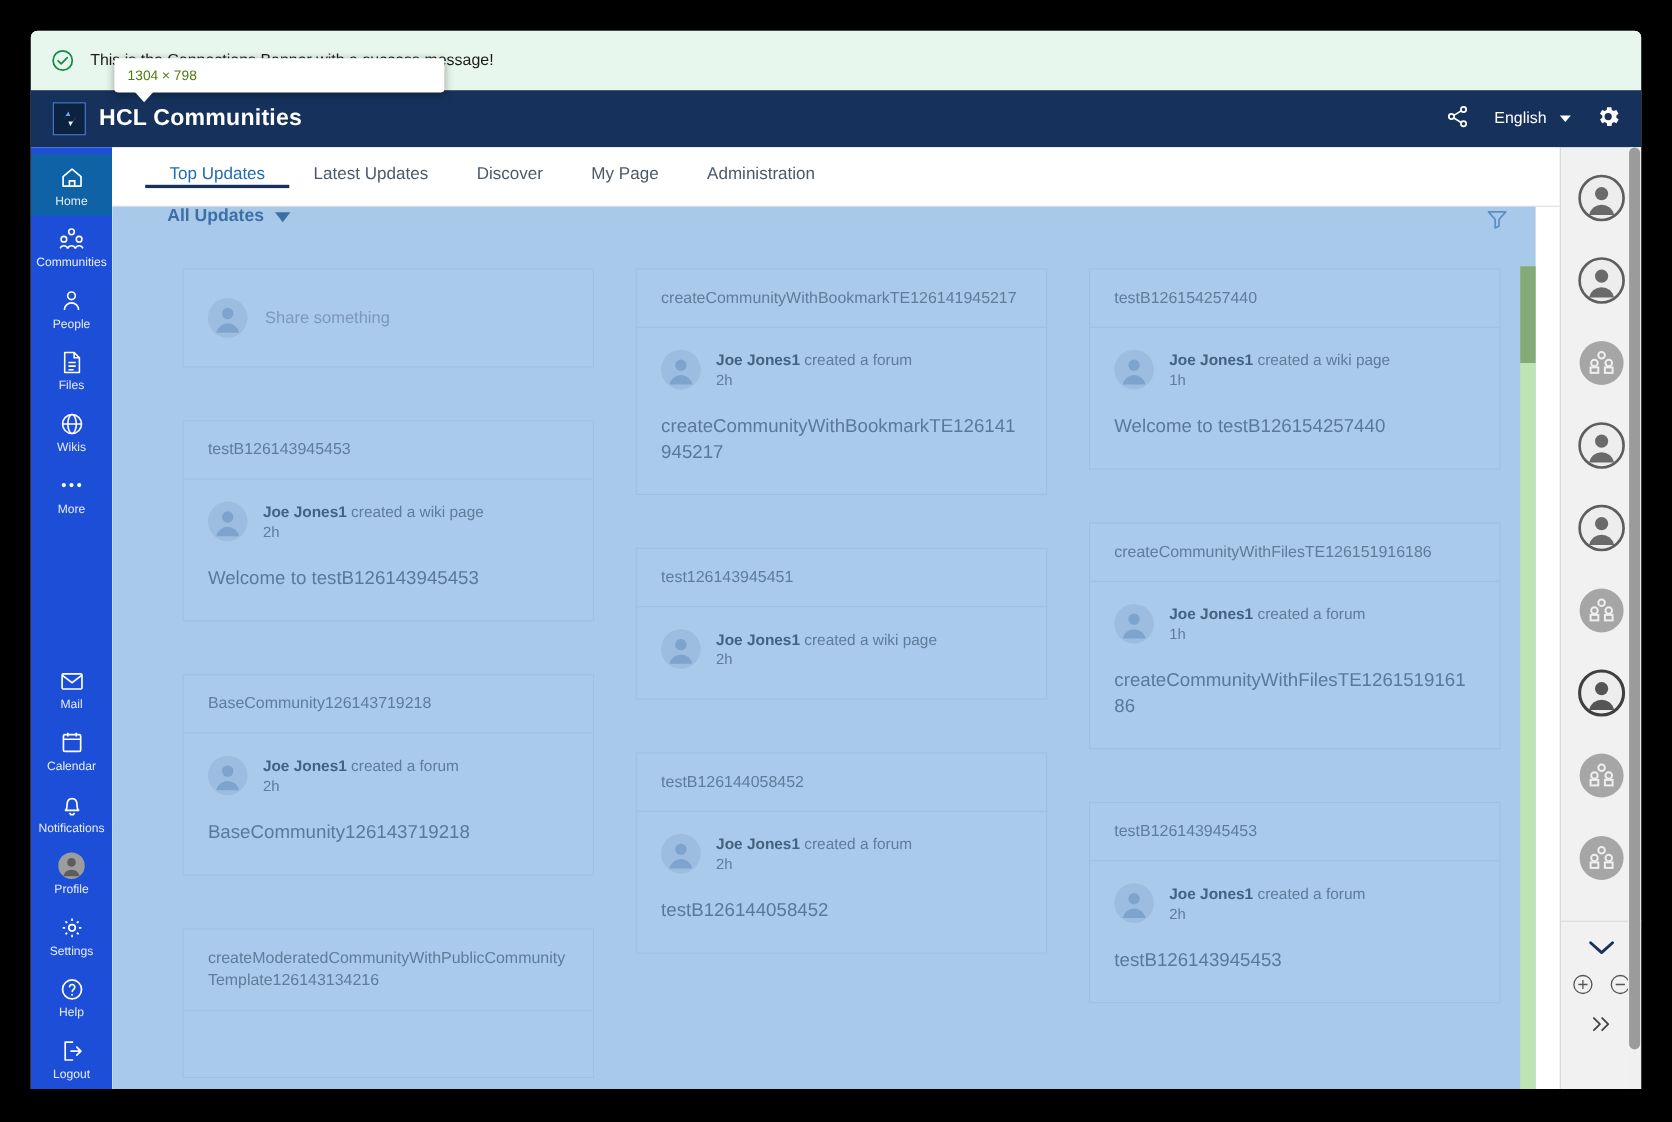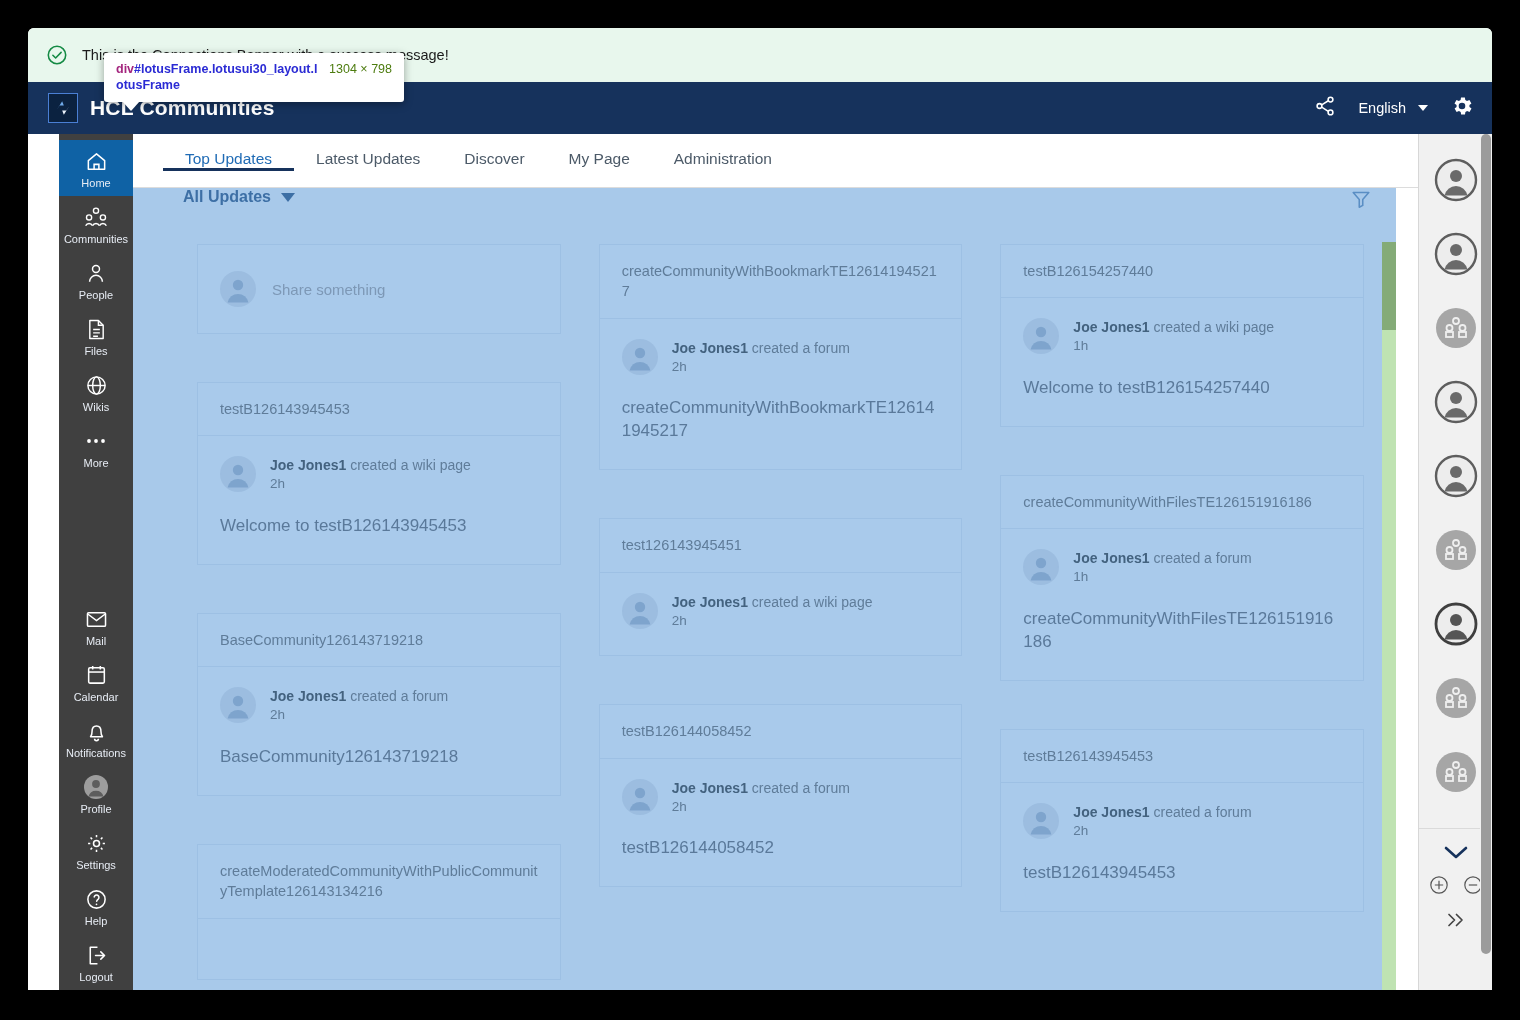--- a/index.html
+++ b/index.html
@@ -96,26 +96,25 @@
     border-right: 5px solid transparent;
     border-top: 6px solid #fff;
   }
 
   
   .body-row { display: flex; height: 856px; position: relative; }
 
   
   .leftnav {
     width: 74px;
-    background: #404040;
+    background: #1d4ed8;
     display: flex; flex-direction: column;
     align-items: center;
     padding-top: 6px;
     flex: 0 0 74px;
-    margin-left: 31px;
   }
   .nav-item {
     width: 74px;
     padding: 9px 0 7px;
     display: flex; flex-direction: column; align-items: center; gap: 4px;
     cursor: pointer;
   }
   .nav-item.active { background: #0f62a5; }
   .nav-label { color: #e7ecf4; font-size: 11px; }
   .nav-spacer { flex: 1 1 auto; }
@@ -793,18 +792,17 @@
         </svg>
       </span>
     </div>
 
     <div class="win-scroll">
       <div class="win-scroll-thumb"></div>
     </div>
   </div>
 
   <div class="inspector">
-    <div class="insp-sel"><span class="insp-tag">div</span><span class="insp-id">#lotusFrame</span><span class="insp-cls">.lotusui30_layout.lotusFrame</span></div>
     <div class="insp-dim">1304 × 798</div>
     <span class="insp-arrow"></span>
   </div>
 
 </div>
 
 </body></html>

